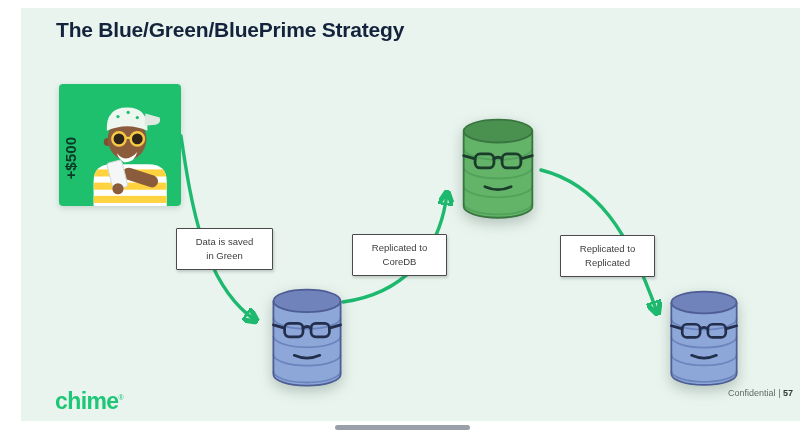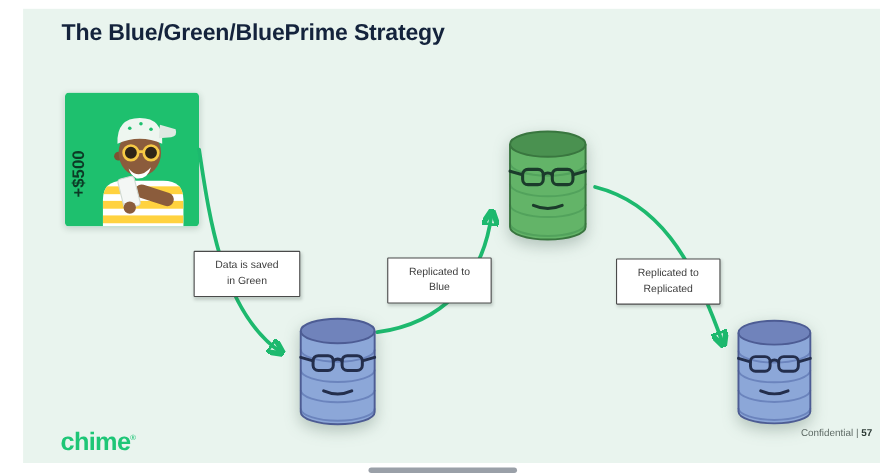--- a/index.html
+++ b/index.html
@@ -185,21 +185,21 @@
         </g>
       </svg>
     </div>
 
     <div class="step" id="step1">
       <div>Data is saved</div>
       <div>in Green</div>
     </div>
     <div class="step" id="step2">
       <div>Replicated to</div>
-      <div>Blue</div>
+      <div>CoreDB</div>
     </div>
     <div class="step" id="step3">
       <div>Replicated to</div>
       <div>Replicated</div>
     </div>
 
     <div class="logo"><span>chime</span><sup>®</sup></div>
     <div class="confidential">
       <span>Confidential</span>
       <span>|</span>

